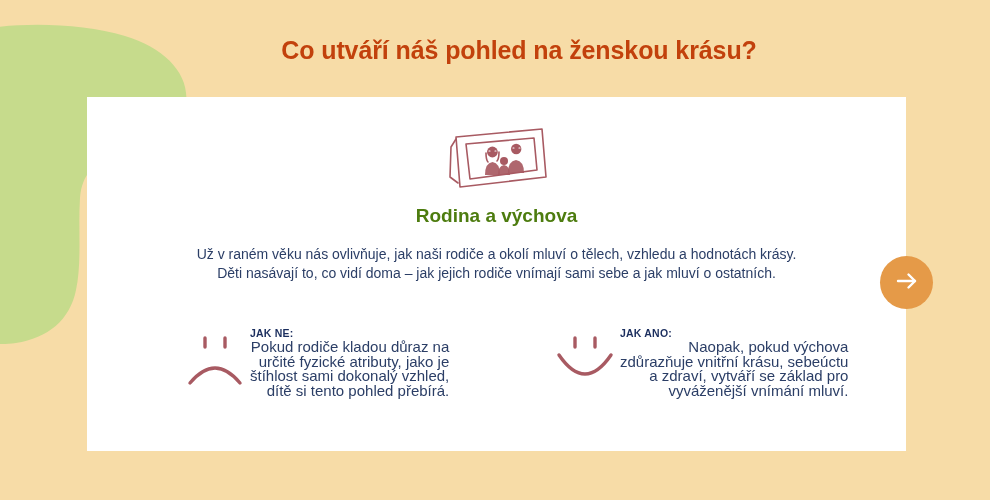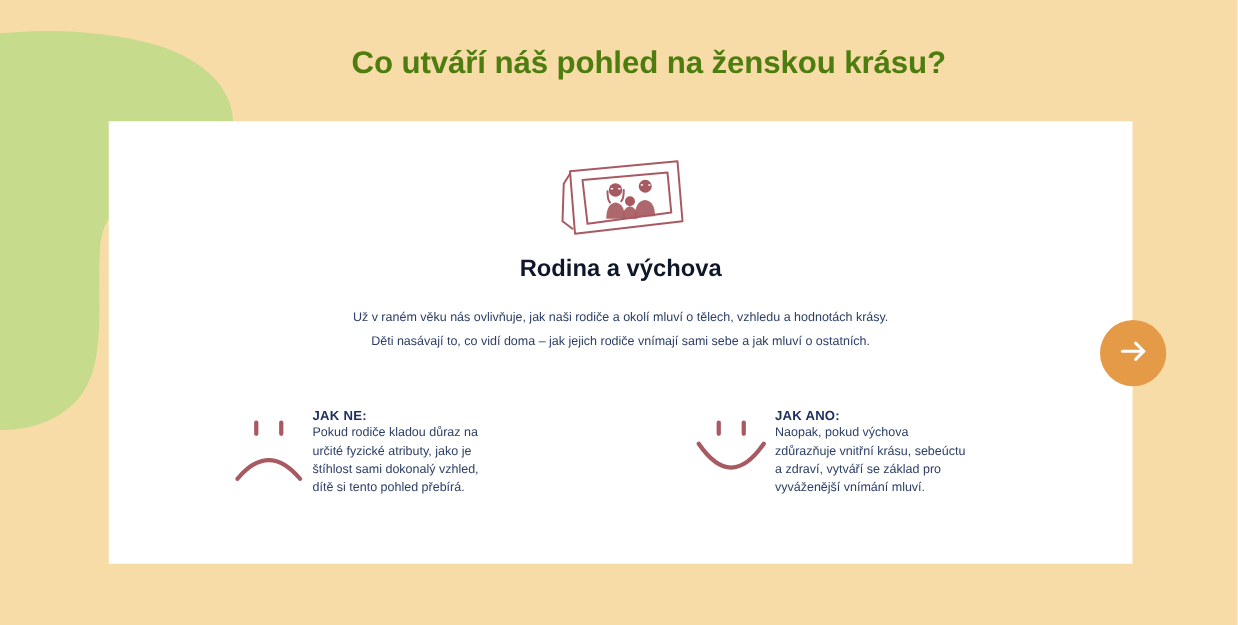--- a/index.html
+++ b/index.html
@@ -28,21 +28,21 @@
 
   
   .page-title {
     position: absolute;
     left: 0;
     right: 0;
     top: 36px;
     text-align: center;
     font-size: 25px;
     font-weight: bold;
-    color: #4d7c0f;
+    color: #c2410c;
     letter-spacing: -0.1px;
     padding-left: 48px;
   }
 
   
   .card {
     position: absolute;
     left: 87px;
     top: 97px;
     width: 819px;
@@ -61,30 +61,30 @@
   }
 
   .section-title {
     position: absolute;
     left: 0;
     right: 0;
     top: 108px;
     text-align: center;
     font-size: 19px;
     font-weight: bold;
-    color: #0f172a;
+    color: #4d7c0f;
   }
 
   .lead {
     position: absolute;
     left: 30px;
     right: 30px;
     top: 148px;
     text-align: center;
-    font-size: 10px;
+    font-size: 14px;
     line-height: 19px;
     color: #2B3E66;
   }
   .lead div { white-space: nowrap; }
 
   
   .compare {
     position: absolute;
     left: 95px;
     top: 228px;
@@ -111,23 +111,24 @@
 
   .compare-label {
     font-size: 10.5px;
     font-weight: bold;
     color: #1B2E5E;
     letter-spacing: 0.2px;
     margin-bottom: 1px;
   }
 
   .compare-body {
-    font-size: 10px;
+    font-size: 15px;
     line-height: 14.6px;
     color: #2B3E66;
+    text-align: right;
   }
   .compare-body div { white-space: nowrap; }
 
   
   .next-btn {
     position: absolute;
     left: 880px;
     top: 256px;
     width: 53px;
     height: 53px;

